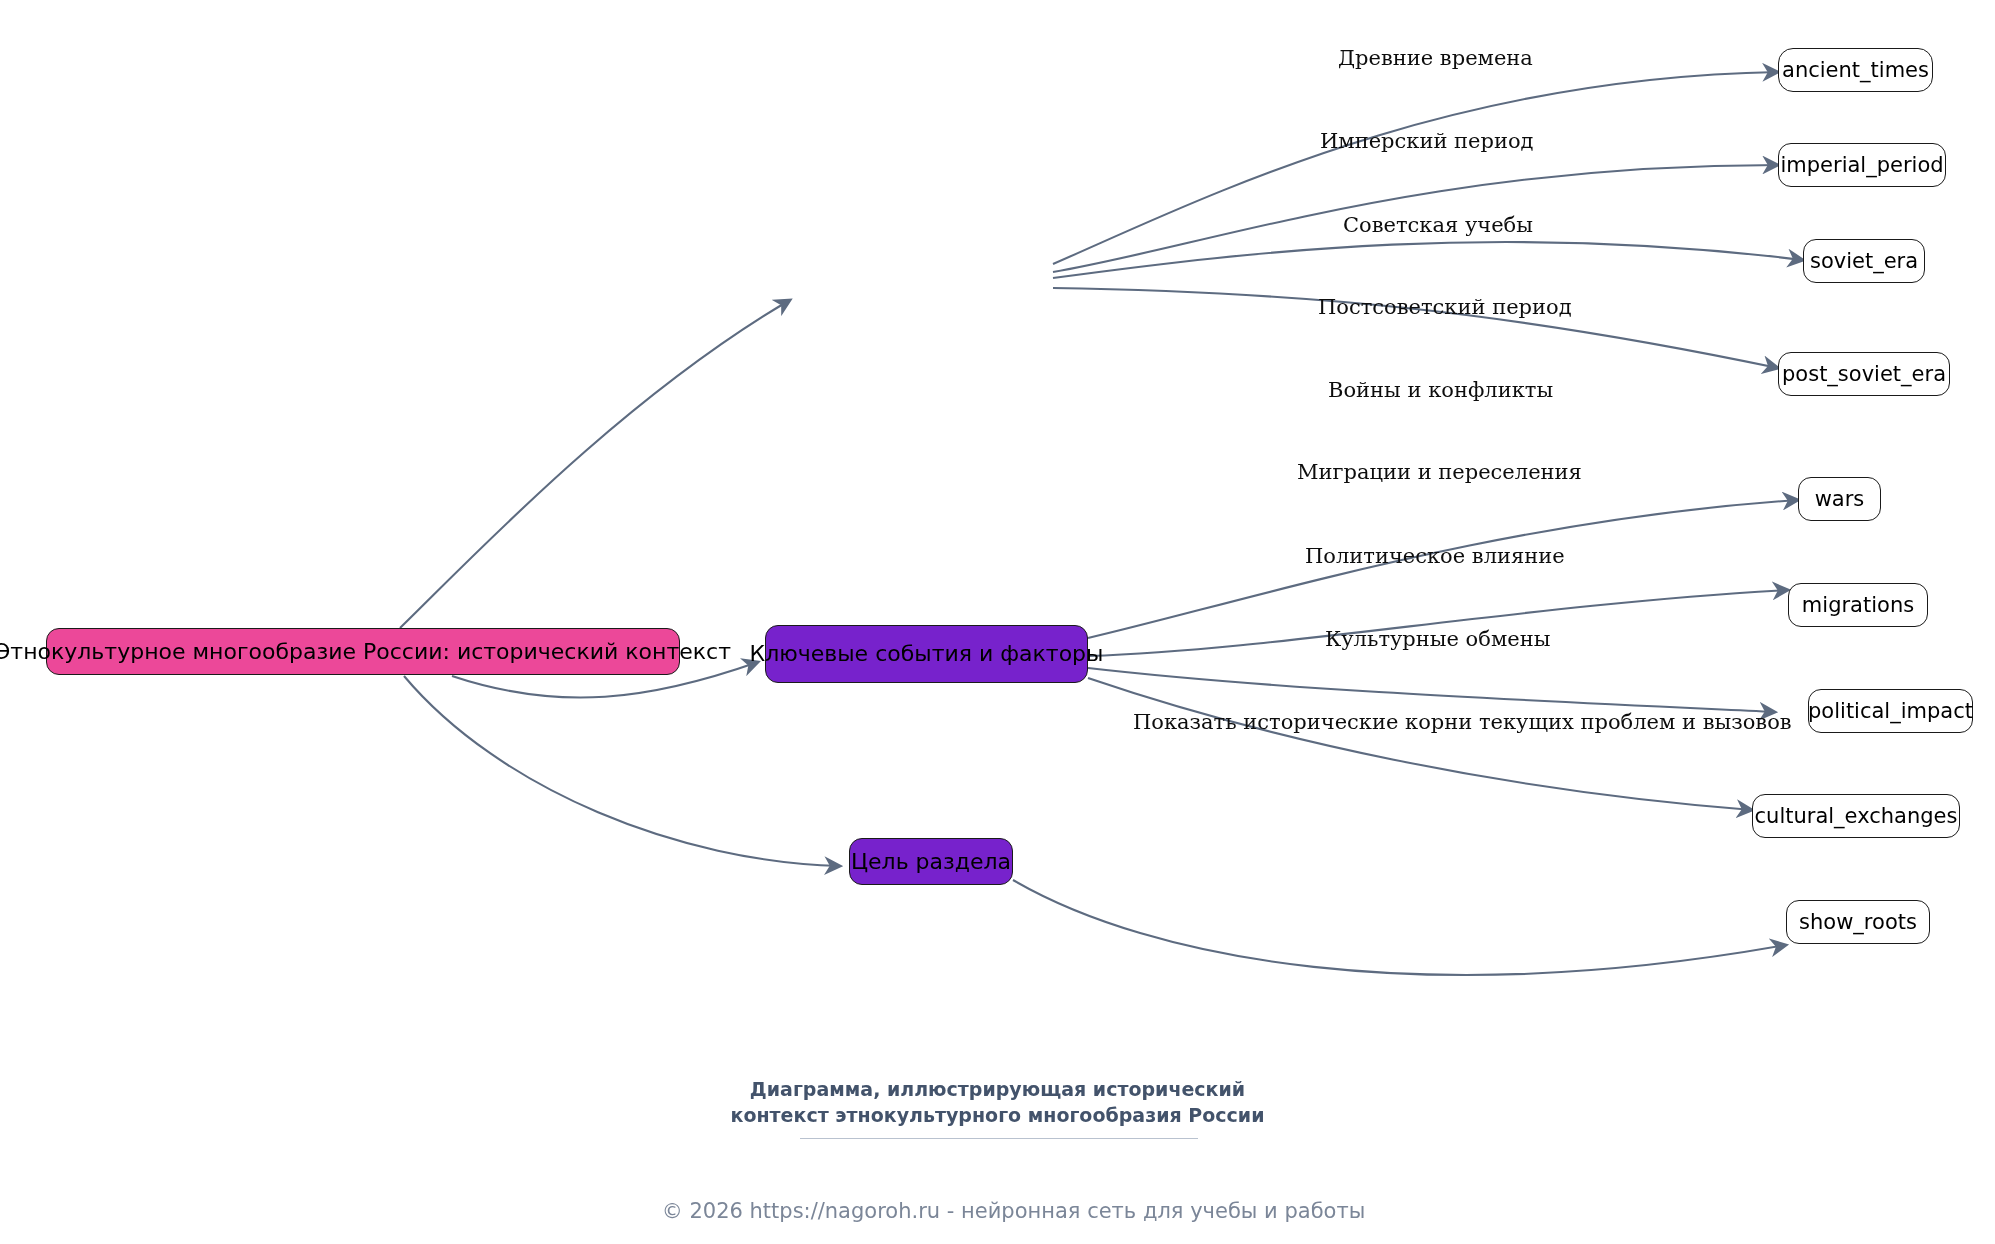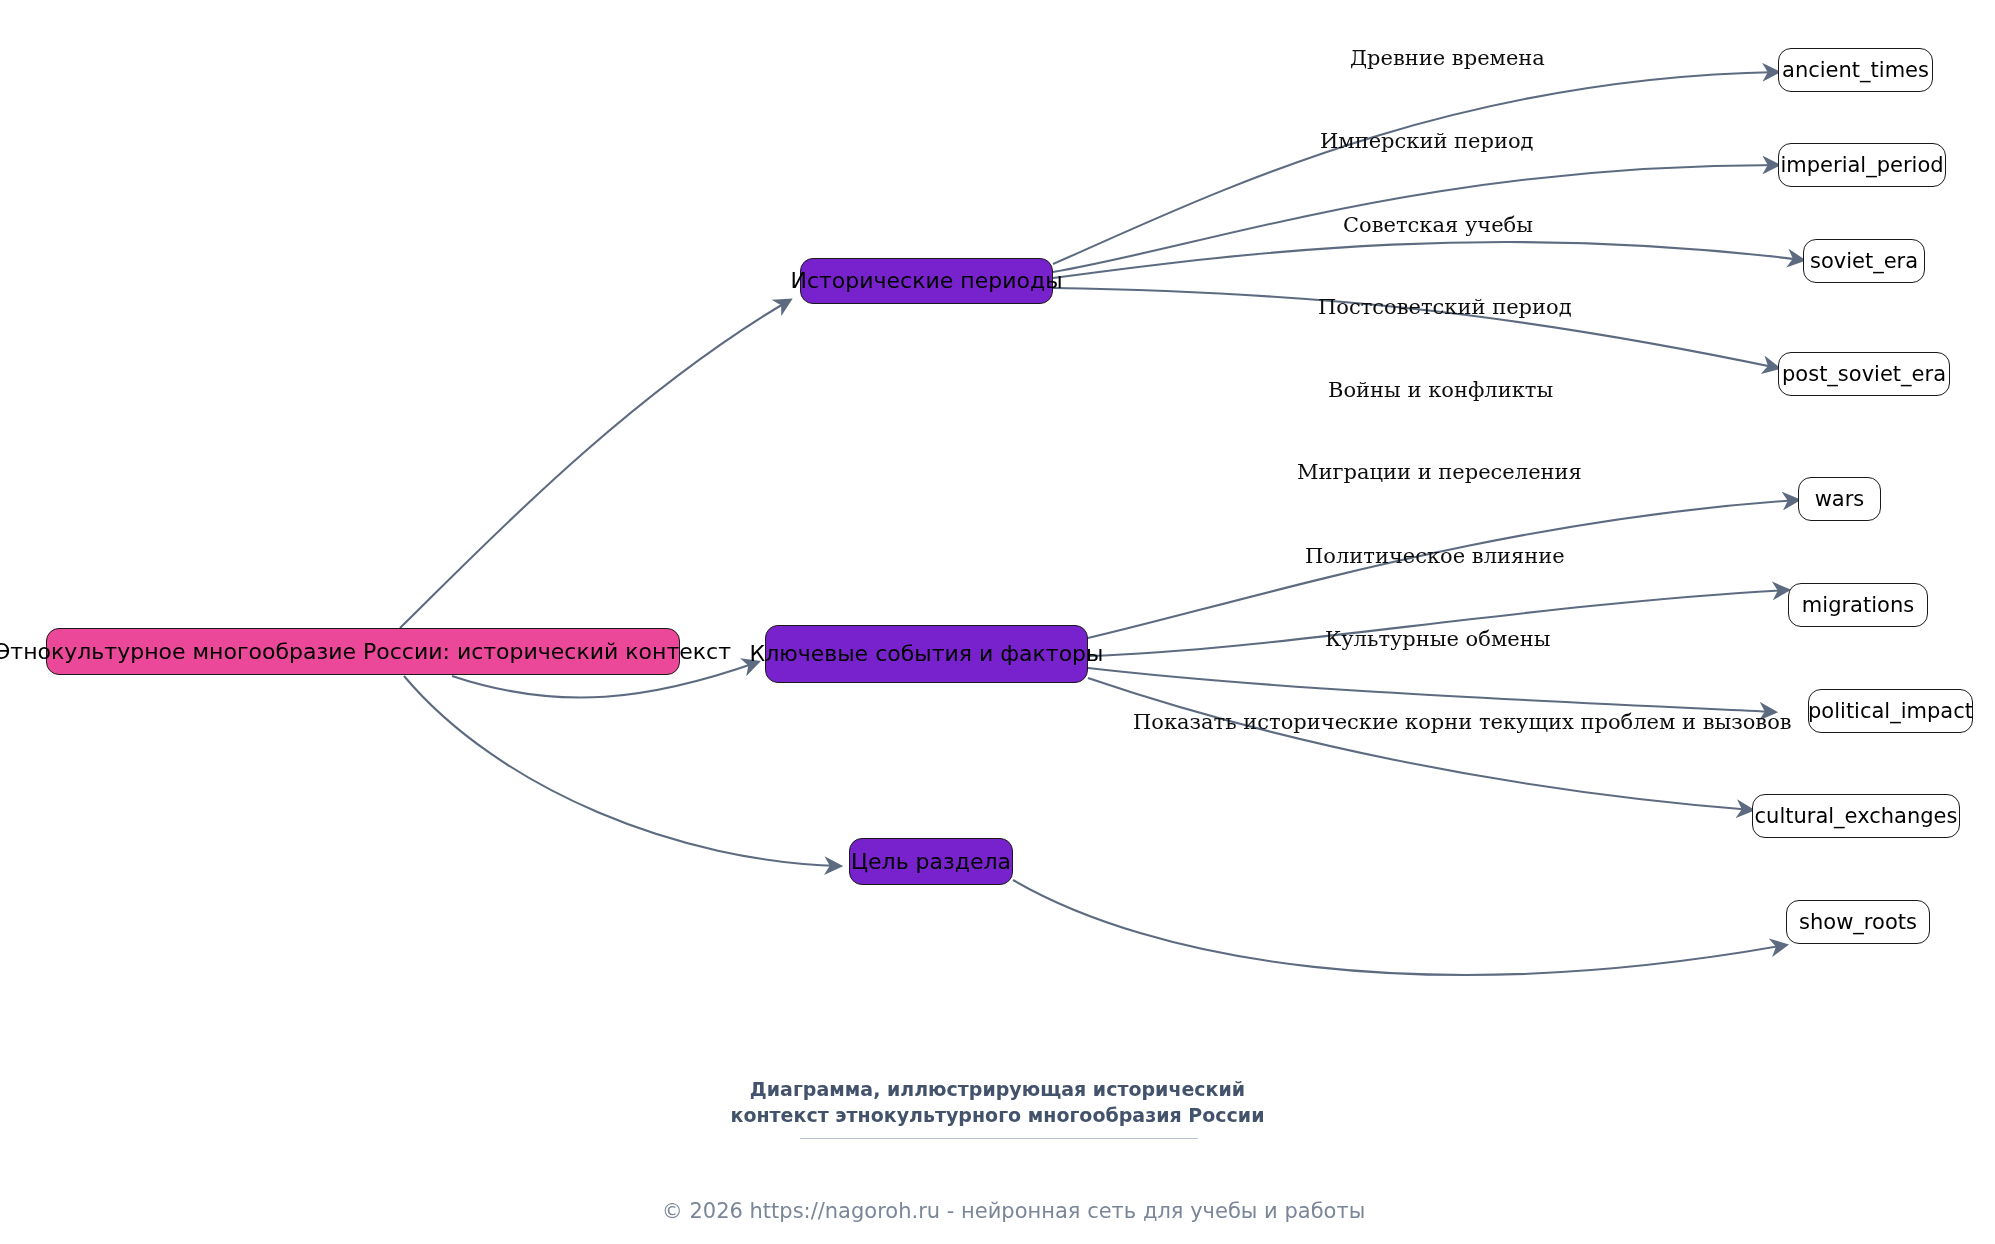--- a/index.html
+++ b/index.html
@@ -134,33 +134,30 @@
       <path d="M 1088,678 C 1270,740 1500,790 1752,810"></path>
 
       <path d="M 1013,880 C 1150,960 1420,1010 1786,945"></path>
     </g>
   </svg>
 
   <div class="node node-root" style="left:46px; top:628px; width:634px; height:47px;">
     <span>Этнокультурное многообразие России: исторический контекст</span>
   </div>
 
-  <div class="node node-branch" style="left:800px; top:258px; width:253px; height:46px;">
-    <span>Исторические периоды</span>
-  </div>
 
   <div class="node node-branch" style="left:765px; top:625px; width:323px; height:58px;">
     <span>Ключевые события и факторы</span>
   </div>
 
   <div class="node node-branch" style="left:849px; top:838px; width:164px; height:47px;">
     <span>Цель раздела</span>
   </div>
 
-  <div class="node node-leaf" style="left:1778px; top:48px; width:155px; height:44px;">
+  <div class="node node-leaf" style="left:1778px; top:48px; width:155px; height:44px;border-radius:15px;">
     <span>ancient_times</span>
   </div>
 
   <div class="node node-leaf" style="left:1778px; top:143px; width:168px; height:44px;justify-content:center;">
     <span>imperial_period</span>
   </div>
 
   <div class="node node-leaf" style="left:1803px; top:239px; width:122px; height:44px;">
     <span>soviet_era</span>
   </div>
@@ -182,21 +179,21 @@
   </div>
 
   <div class="node node-leaf" style="left:1752px; top:794px; width:208px; height:44px;">
     <span>cultural_exchanges</span>
   </div>
 
   <div class="node node-leaf" style="left:1786px; top:900px; width:144px; height:44px;">
     <span>show_roots</span>
   </div>
 
-  <div class="edge-label" style="left:1338px; top:48px;margin-left:12px;">Древние времена</div>
+  <div class="edge-label" style="left:1338px; top:48px;">Древние времена</div>
 
   <div class="edge-label" style="left:1320px; top:131px;">Имперский период</div>
 
   <div class="edge-label" style="left:1343px; top:215px;">Советская учебы</div>
 
   <div class="edge-label" style="left:1318px; top:297px;">Постсоветский период</div>
 
   <div class="edge-label" style="left:1328px; top:380px;">Войны и конфликты</div>
 
   <div class="edge-label" style="left:1297px; top:462px;">Миграции и переселения</div>

